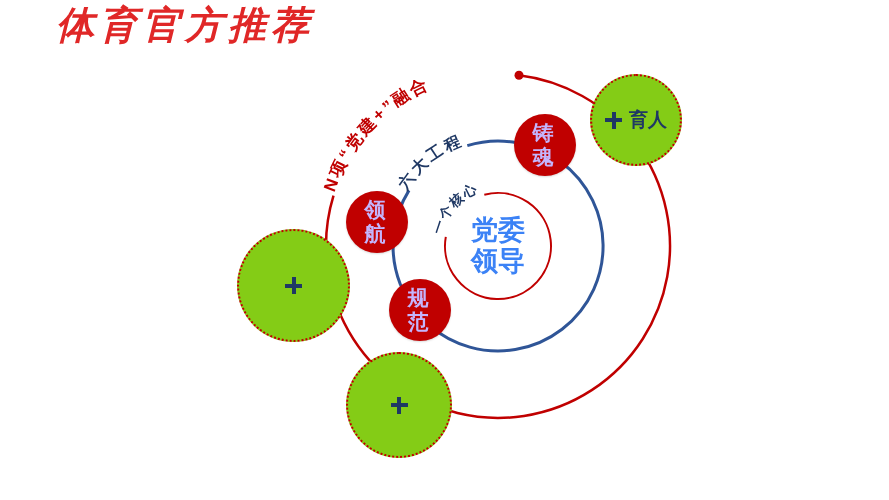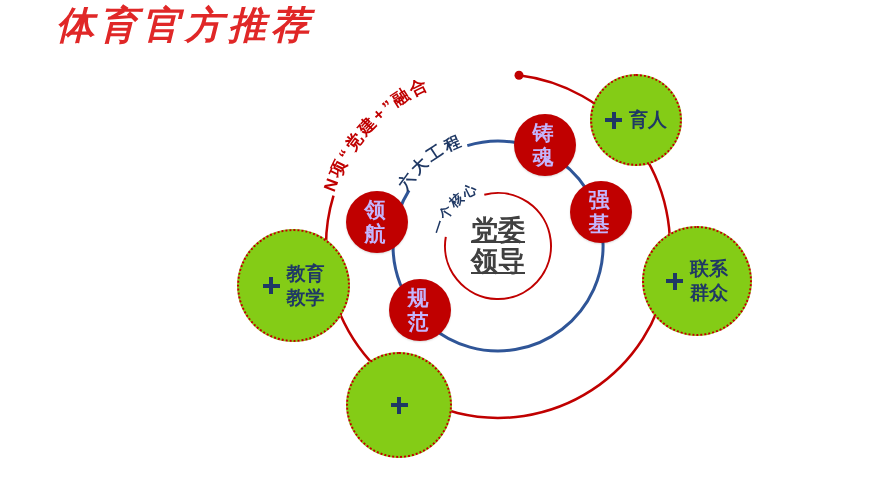--- a/index.html
+++ b/index.html
@@ -23,22 +23,22 @@
   .node span {
     color:#c4b5fd; font-weight:700; font-size:21px; width:1.2em;
     line-height:1.12; word-break:break-all; text-align:left;
   }
 
   .core-label {
     position:absolute; left:396px; top:210px; width:108px; height:72px;
     display:flex; align-items:center; justify-content:center;
   }
   .core-label span {
-    color:#404040; font-weight:700; font-size:27px; width:2em;
-    line-height:1.15; word-break:break-all; text-align:center;text-decoration:underline;
+    color:#3b82f6; font-weight:700; font-size:27px; width:2em;
+    line-height:1.15; word-break:break-all; text-align:center;
   }
 
   .sat {
     position:absolute; border:2.5px dotted #c00000; border-radius:50%;
     background:#84cc16; display:flex; align-items:center; justify-content:center;
     gap:7px; box-sizing:border-box;
   }
   .sat .label {
     color:#1f3864; font-weight:700; font-size:19px; line-height:1.25;
     word-break:break-all; width:2em; text-align:center;
@@ -81,42 +81,34 @@
     </text>
   </svg>
 
   <div class="core-label">
     <span>党委领导</span>
   </div>
 
   <div class="node" style="left:466px;top:114px">
     <span>铸魂</span>
   </div>
-  <div class="node" style="left:522px;top:181px">
-    <span>强基</span>
-  </div>
   <div class="node" style="left:341px;top:279px">
     <span>规范</span>
   </div>
   <div class="node" style="left:298px;top:191px">
     <span>领航</span>
   </div>
 
   <div class="sat single" style="left:542px;top:74px;width:92px;height:92px">
     <span class="plus"></span>
     <span class="label">育人</span>
   </div>
 
-  <div class="sat" style="left:594px;top:226px;width:110px;height:110px">
-    <span class="plus"></span>
-    <span class="label">联系群众</span>
-  </div>
 
   <div class="sat" style="left:298px;top:352px;width:106px;height:106px">
     <span class="plus"></span>
   </div>
 
   <div class="sat" style="left:189px;top:229px;width:113px;height:113px">
     <span class="plus"></span>
-    <span class="label">教育教学</span>
   </div>
 
 </div>
 
 </body></html>

